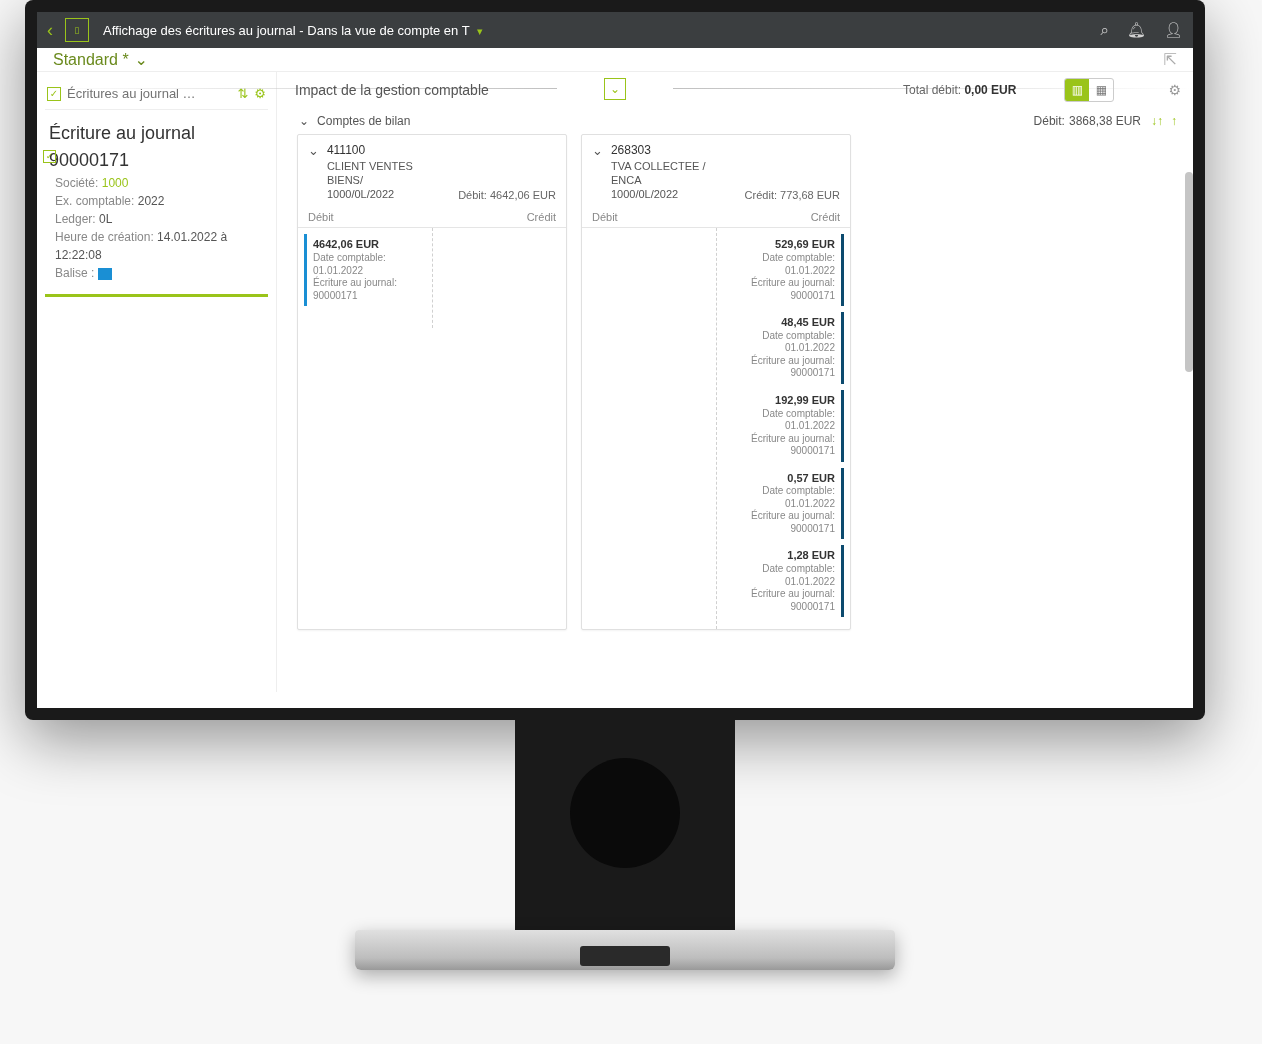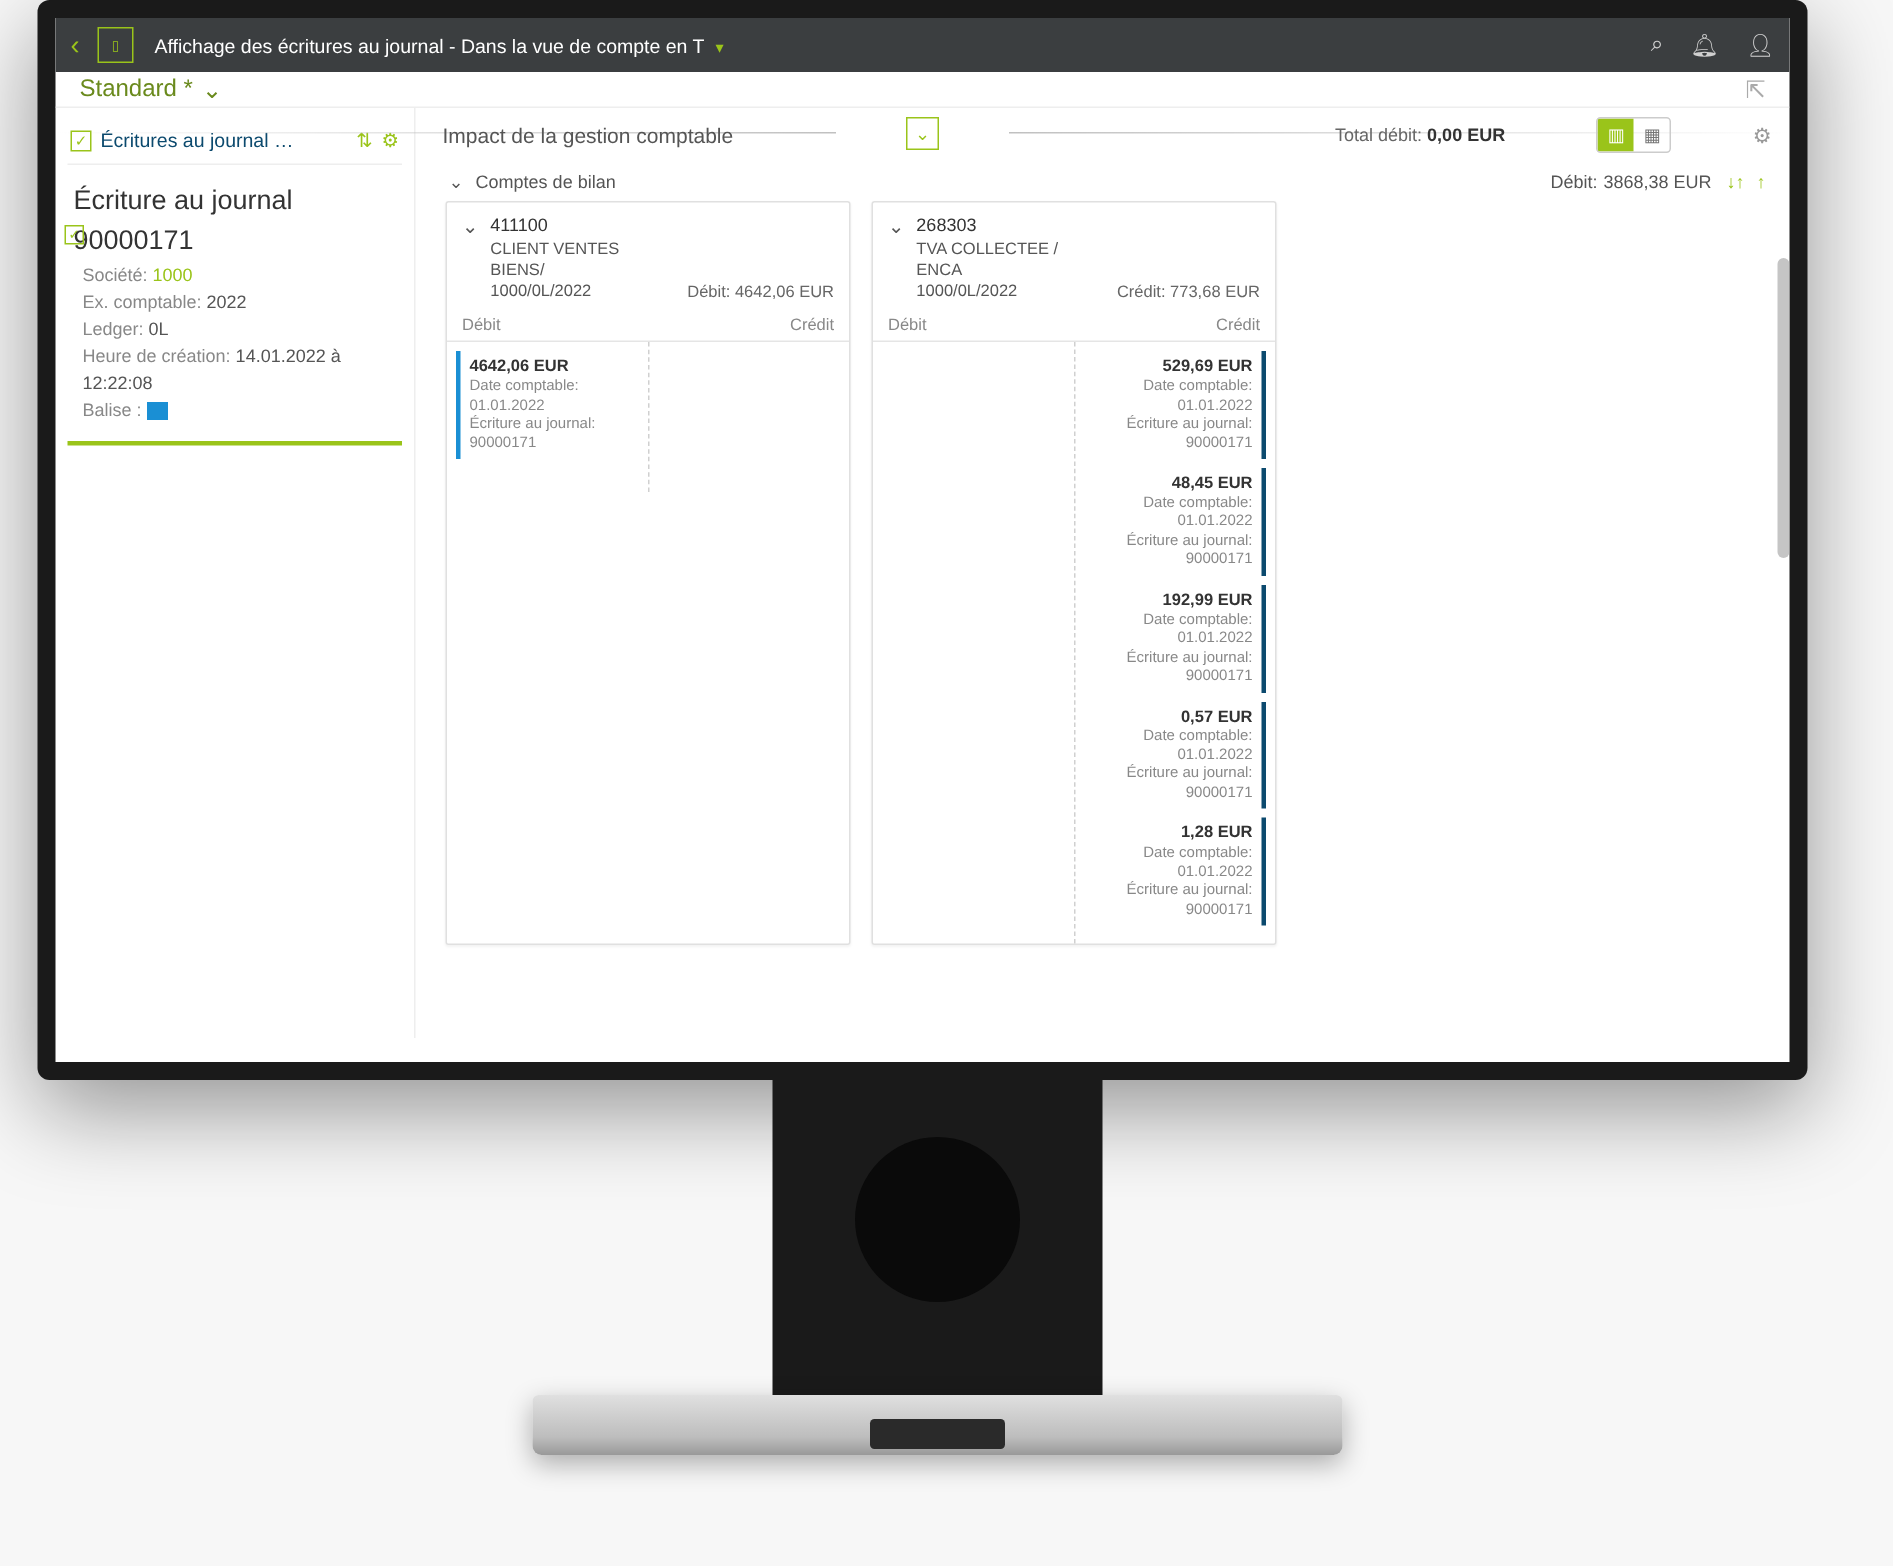--- a/index.html
+++ b/index.html
@@ -132,21 +132,21 @@
   border-right: 1px solid #eee;
 }
 .left-head {
   display: flex;
   align-items: center;
   gap: 6px;
   padding: 4px 2px 8px;
   border-bottom: 1px solid #eee;
 }
 .left-head .cb { width: 14px; height: 14px; border: 1px solid #9ac41a; display:flex; align-items:center; justify-content:center; color:#9ac41a; font-size:10px;}
-.left-head .t { flex: 1; color: #0c4a6e; font-size: 13px; white-space: nowrap; overflow: hidden; text-overflow: ellipsis; }
+.left-head .t { flex: 1; color: #737373; font-size: 13px; white-space: nowrap; overflow: hidden; text-overflow: ellipsis; }
 .left-head .sort, .left-head .gear { color: #9ac41a; font-size: 13px; cursor: pointer; }
 
 .entry-card {
   padding: 10px 4px 12px 4px;
   border-bottom: 3px solid #9ac41a;
   line-height: 1.5;
   position: relative;
 }
 .entry-card .cb2 { position: absolute; left: -2px; top: 40px; width: 13px; height: 13px; border: 1px solid #9ac41a; display:flex; align-items:center; justify-content:center; color:#9ac41a; font-size:9px;}
 .entry-card .pad { margin-left: 6px; }
@@ -159,21 +159,21 @@
 .main { flex: 1; padding: 0 8px 0 14px; overflow: hidden; position: relative;}
 .main-head {
   display: flex;
   align-items: center;
   padding: 6px 4px;
   color: #555;
   font-size: 14px;
   gap: 48px;
 }
 .main-head .spacer { flex: 1; }
-.main-head .tot { font-size: 12px; color: #666; margin-right: 13px; text-align: right;}
+.main-head .tot { font-size: 12px; color: #666; margin-right: 0; text-align: right;}
 .main-head .tot b { color: #333; }
 .view-toggle {
   display: inline-flex;
   border: 1px solid #ccc;
   border-radius: 3px;
   overflow: hidden;
   margin-right: 6px;
 }
 .view-toggle span { width: 24px; height: 22px; display:flex; align-items:center; justify-content:center; font-size:12px; color:#777; cursor:pointer;}
 .view-toggle span.active { background: #9ac41a; color: #fff; }

